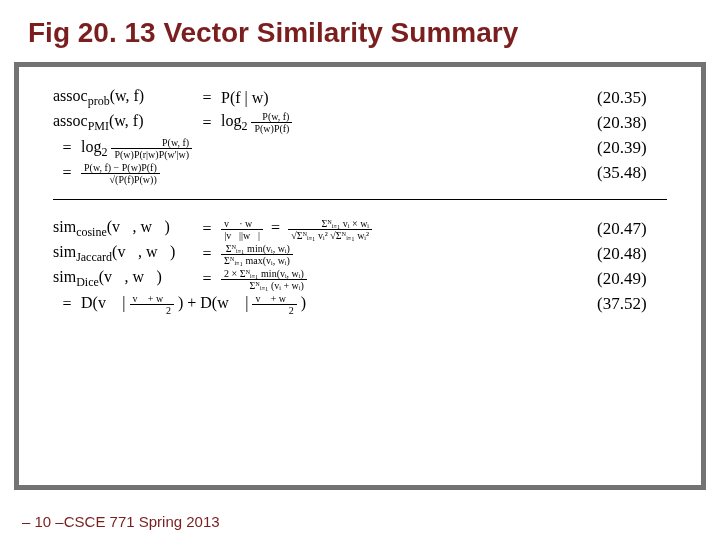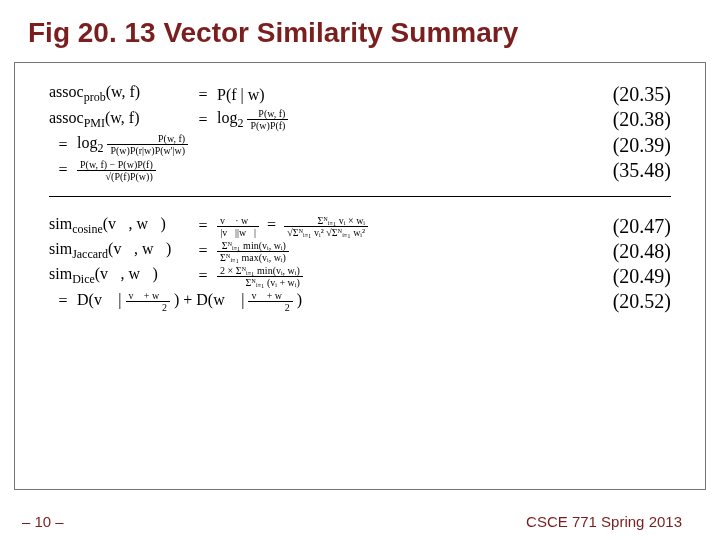--- a/index.html
+++ b/index.html
@@ -17,60 +17,59 @@
     font-weight: bold;
     color: #7a1e1e;
     padding: 17px 0 6px 28px;
   }
   .box {
     position: absolute;
     left: 14px;
     right: 14px;
     top: 62px;
     bottom: 50px;
-    border: 1px solid #737373;
+    border: 5px solid #737373;
     padding: 18px 34px 20px 34px;
     box-sizing: border-box;
   }
   .section {
     width: 100%;
   }
   .eqrow {
     display: flex;
     align-items: center;
     margin: 2px 0;
     font-family: "Times New Roman", serif;
     font-size: 16px;
     color: #000;
   }
   .lhs { width: 140px; white-space: nowrap; }
   .eq  { width: 28px; text-align: center; }
   .rhs { flex: 1; white-space: nowrap; }
-  .tag { width: 70px; text-align: right; font-size: 20px; }
+  .tag { width: 70px; text-align: left; font-size: 17px; }
   .sub { font-size: 12px; vertical-align: sub; }
   .hr {
     border: 0;
     border-top: 1.4px solid #000;
     margin: 14px 0 18px 0;
   }
   .frac {
     display: inline-block;
     vertical-align: middle;
     text-align: right;
     font-size: 12px;
     line-height: 1.1;
   }
   .frac .num { display: block; border-bottom: 1px solid #000; padding: 0 3px; }
   .frac .den { display: block; padding: 0 3px; }
   .tiny { font-size: 10px; }
   .footer {
     position: absolute;
     left: 0; right: 16px; bottom: 10px;
     display: flex;
-    justify-content: space-between;
     padding: 0 22px;
     font-size: 15px;
     color: #7a1e1e;
   }
 </style>
 </head>
 <body>
 
 <div class="title">Fig 20. 13 Vector Similarity Summary</div>
 
@@ -147,21 +146,21 @@
 
     <div class="eqrow">
       <span class="eq">=</span>
       <span class="rhs">
         <span>D(v⃗ |</span>
         <span class="frac"><span class="num tiny">v⃗ + w⃗</span><span class="den tiny">2</span></span>
         <span>) + D(w⃗ |</span>
         <span class="frac"><span class="num tiny">v⃗ + w⃗</span><span class="den tiny">2</span></span>
         <span>)</span>
       </span>
-      <span class="tag">(20.52)</span>
+      <span class="tag">(37.52)</span>
     </div>
 
   </div>
 </div>
 
 <div class="footer">
   <span>– 10 –</span>
   <span>CSCE 771 Spring 2013</span>
 </div>
 

